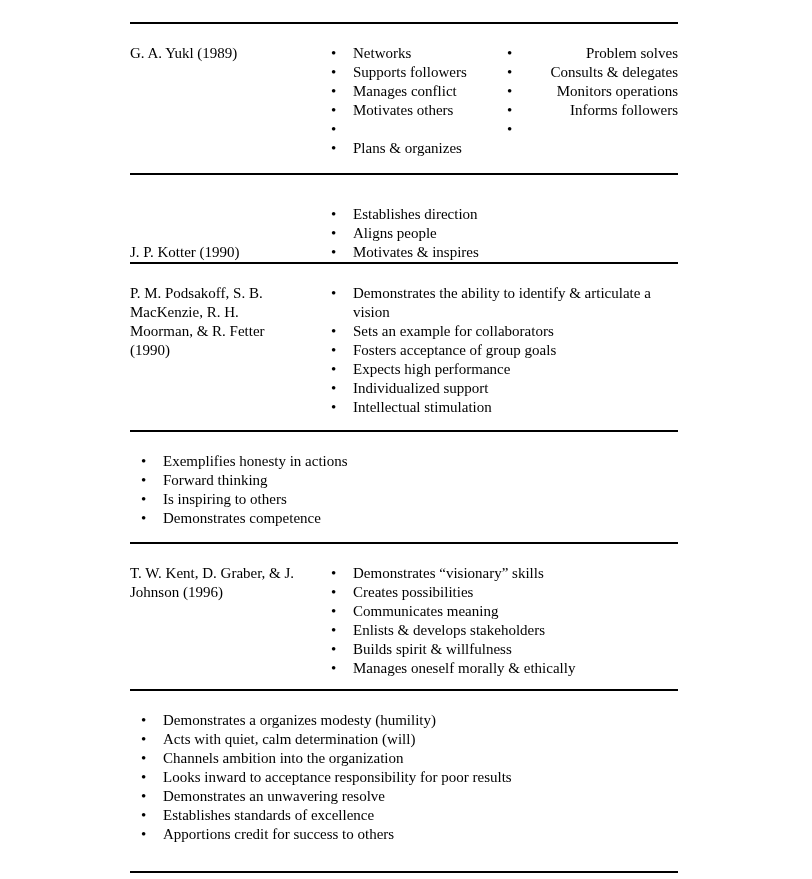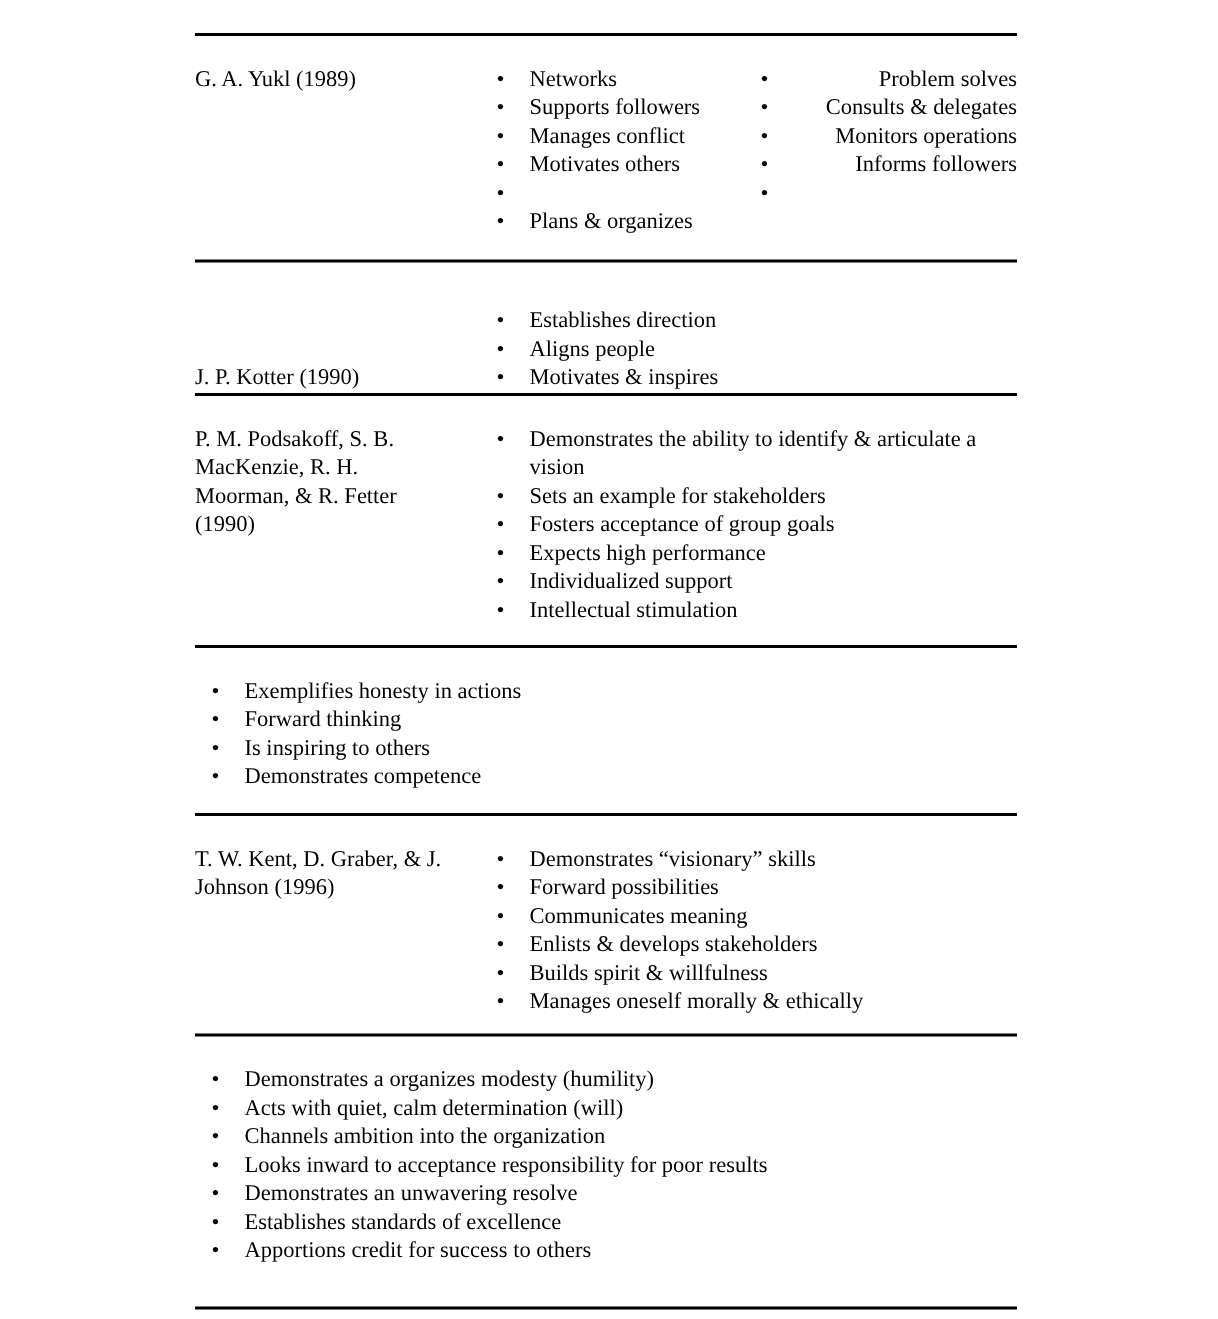--- a/index.html
+++ b/index.html
@@ -138,21 +138,21 @@
 
   <section class="row r3">
     <div class="author">P. M. Podsakoff, S. B. MacKenzie, R. H. Moorman, &amp; R. Fetter (1990)</div>
     <div class="bullets">
       <div class="bi">
           <span class="dot">•</span>
           <span class="bt">Demonstrates the ability to identify &amp; articulate a vision</span>
         </div>
       <div class="bi">
           <span class="dot">•</span>
-          <span class="bt">Sets an example for stakeholders</span>
+          <span class="bt">Sets an example for collaborators</span>
         </div>
       <div class="bi">
           <span class="dot">•</span>
           <span class="bt">Fosters acceptance of group goals</span>
         </div>
       <div class="bi">
           <span class="dot">•</span>
           <span class="bt">Expects high performance</span>
         </div>
       <div class="bi">
@@ -189,21 +189,21 @@
 
   <section class="row r5">
     <div class="author">T. W. Kent, D. Graber, &amp; J. Johnson (1996)</div>
     <div class="bullets">
       <div class="bi">
           <span class="dot">•</span>
           <span class="bt">Demonstrates “visionary” skills</span>
         </div>
       <div class="bi">
           <span class="dot">•</span>
-          <span class="bt">Forward possibilities</span>
+          <span class="bt">Creates possibilities</span>
         </div>
       <div class="bi">
           <span class="dot">•</span>
           <span class="bt">Communicates meaning</span>
         </div>
       <div class="bi">
           <span class="dot">•</span>
           <span class="bt">Enlists &amp; develops stakeholders</span>
         </div>
       <div class="bi">

